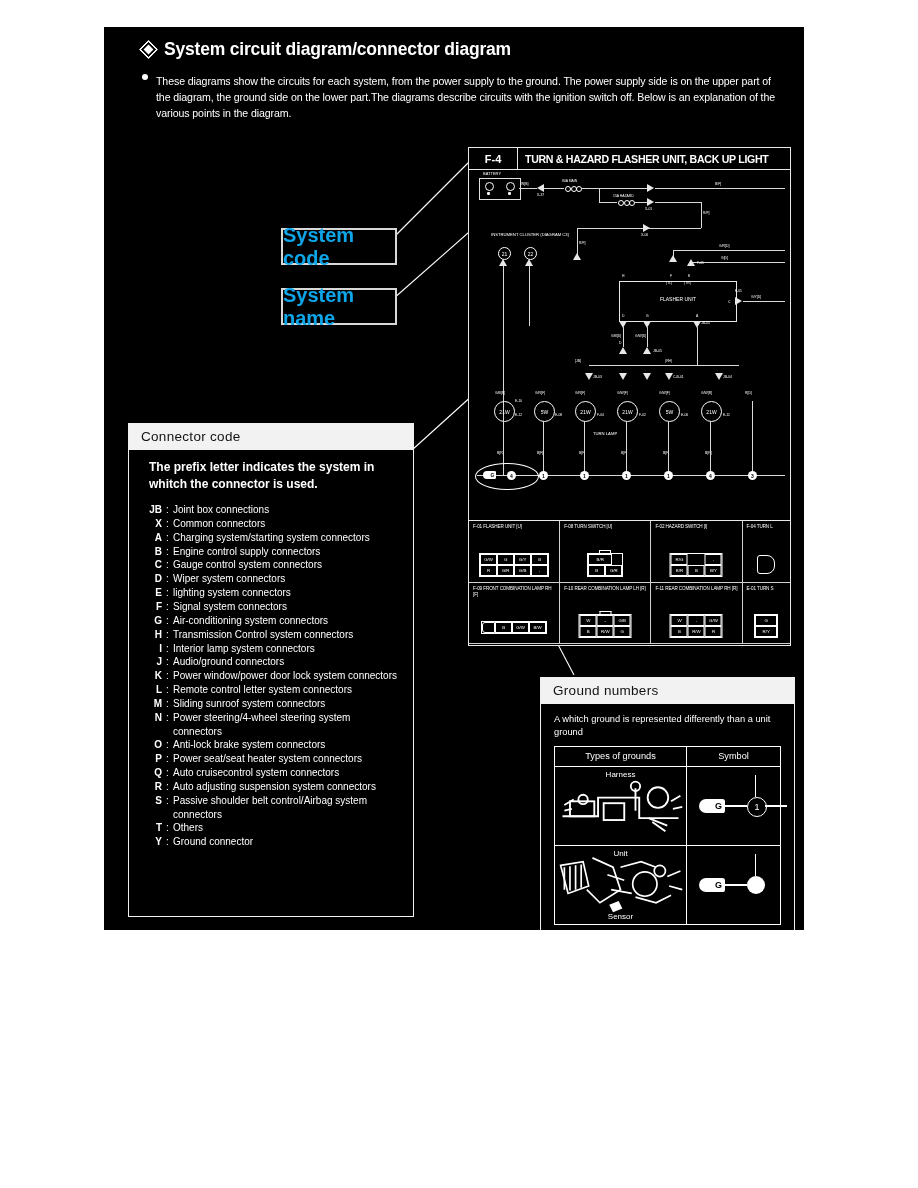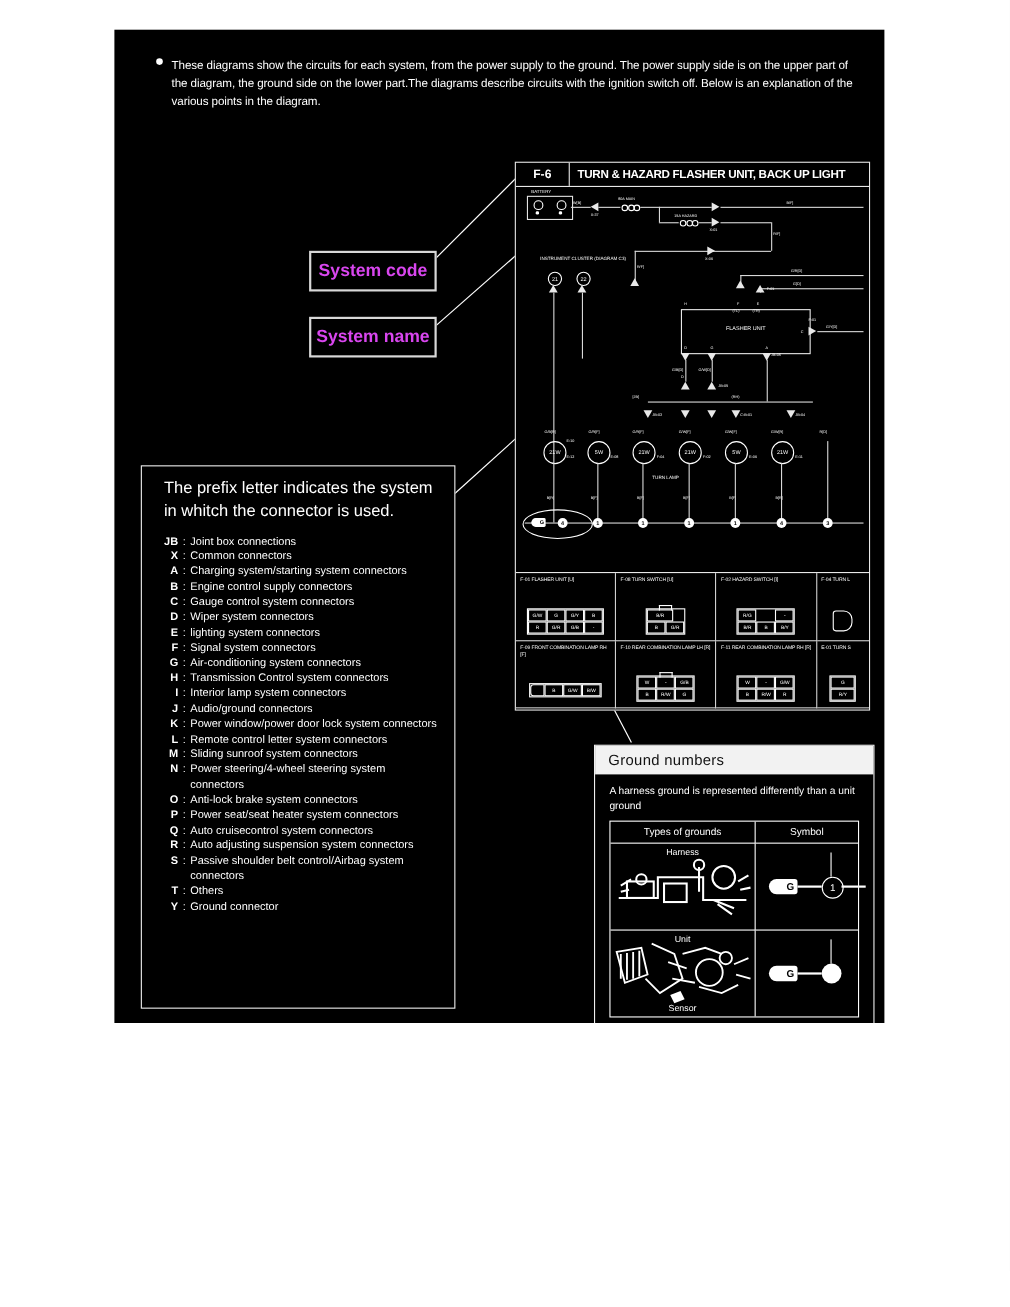--- a/index.html
+++ b/index.html
@@ -13,22 +13,22 @@
   
   .hdr{position:absolute;left:38px;top:12px;width:640px;}
   .hdr-title{display:flex;align-items:center;gap:9px;color:#fff;font-size:17.5px;font-weight:bold;letter-spacing:-0.2px;}
   .diamond{width:11px;height:11px;background:#fff;transform:rotate(45deg);display:inline-block;flex:none;
            box-shadow:inset 0 0 0 2px #000;border:1px solid #fff;}
   .hdr-body{margin-top:9px;display:flex;gap:4px;color:#fff;font-size:10.6px;line-height:1.52;letter-spacing:-0.1px;}
   .bullet-dot{width:6px;height:6px;border-radius:50%;background:#fff;flex:none;margin-top:5px;}
   .hdr-body p{margin:4px;}
 
   
-  .callout{position:absolute;background:#000;border:2px solid #d8d8d8;color:#d946ef;
-           display:flex;align-items:center;justify-content:center;font-size:16px;font-weight:bold;}
+  .callout{position:absolute;background:#000;border:2px solid #d8d8d8;color:#0ea5e9;
+           display:flex;align-items:center;justify-content:center;font-size:20px;font-weight:bold;}
   #co-code{left:177px;top:201px;width:112px;height:33px;}
   #co-name{left:177px;top:261px;width:112px;height:33px;}
 
   
   .leaders{position:absolute;left:0;top:0;width:700px;height:903px;pointer-events:none;}
 
   
   .circuit{position:absolute;left:364px;top:120px;width:321px;height:497px;border:1.5px solid #e8e8e8;background:#000;}
   .cir-head{position:absolute;left:0;top:0;width:100%;height:21px;border-bottom:1.5px solid #e8e8e8;display:flex;}
   .cir-code{width:48px;border-right:1.5px solid #e8e8e8;display:flex;align-items:center;justify-content:center;
@@ -83,21 +83,21 @@
            display:flex;align-items:center;justify-content:center;padding:0 1px;}
   .pin-tab{position:absolute;top:-4px;left:50%;transform:translateX(-50%);width:10px;height:4px;border:1px solid #fff;border-bottom:none;}
   .plug-shape{position:absolute;left:50%;transform:translateX(-50%);bottom:8px;width:16px;height:17px;
               border:1.4px solid #fff;border-radius:3px 8px 8px 3px;}
 
   
   .panel{position:absolute;background:#000;border:1.5px solid #f0f0f0;}
   #p-conn{left:24px;top:396px;width:284px;height:492px;}
   .panel-bar{background:#f2f2f2;color:#111;font-size:13.5px;padding:5px 12px 6px;letter-spacing:0.3px;}
   .panel-in{padding:9px 13px 0 13px;color:#fff;}
-  .intro{font-size:15px;line-height:1.42;font-weight:normal;margin:0 0 10px 7px;}
+  .intro{font-size:12px;line-height:1.42;font-weight:bold;margin:0 0 10px 7px;}
   .clist{margin:0;padding:0;list-style:none;font-size:10px;line-height:1.385;}
   .clist li{display:flex;}
   .ckey{width:20px;text-align:right;flex:none;font-weight:bold;}
   .csep{width:11px;text-align:center;flex:none;}
   .cval{flex:1;}
 
   
   #p-gnd{left:410px;top:650px;width:253px;height:266px;margin-left:26px;}
   .g-intro{font-size:9.3px;line-height:1.42;margin:0 0 7px 0;}
   .gtable{border:1.2px solid #fff;display:grid;grid-template-columns:1.42fr 1fr;}
@@ -117,20 +117,24 @@
             font-size:9px;display:flex;align-items:center;justify-content:center;}
   .sym-dot{position:absolute;width:18px;height:18px;border-radius:50%;background:#fff;}
 </style>
 </head>
 <body>
 
 <div id="page">
   <div class="sheet">
 
     <div class="hdr">
+      <div class="hdr-title">
+        <span class="diamond"></span>
+        <span>System circuit diagram/connector diagram</span>
+      </div>
       <div class="hdr-body">
         <span class="bullet-dot"></span>
         <p>These diagrams show the circuits for each system, from the power supply to the ground. The power supply side is on the upper part of the diagram, the ground side on the lower part.The diagrams describe circuits with the ignition switch off. Below is an explanation of the various points in the diagram.</p>
       </div>
     </div>
 
     <svg class="leaders" viewBox="0 0 700 903">
       <line x1="289" y1="211" x2="372" y2="128" stroke="#ffffff" stroke-width="1.1"></line>
       <line x1="289" y1="272" x2="455" y2="126" stroke="#ffffff" stroke-width="1.1"></line>
       <line x1="308" y1="423" x2="370" y2="367" stroke="#ffffff" stroke-width="1.1"></line>
@@ -140,21 +144,21 @@
     <div class="callout" id="co-code">
       <span>System code</span>
     </div>
     <div class="callout" id="co-name">
       <span>System name</span>
     </div>
 
     <div class="circuit">
 
       <div class="cir-head">
-        <div class="cir-code">F-6</div>
+        <div class="cir-code">F-4</div>
         <div class="cir-name">TURN &amp; HAZARD FLASHER UNIT, BACK UP LIGHT</div>
       </div>
 
       <div class="cir-body">
 
         <div class="battery">
           <span class="bt-term" style="left:5px;top:3px;"></span>
           <span class="bt-term" style="left:26px;top:3px;"></span>
           <span class="bt-dot" style="left:7px;top:13px;"></span>
           <span class="bt-dot" style="left:28px;top:13px;"></span>
@@ -415,20 +419,21 @@
             </div>
             <div class="pinrow">
               <span class="pincell" style="min-width:18px;">R/Y</span>
             </div>
           </div>
         </div>
       </div>
     </div>
 
     <div class="panel" id="p-conn">
+      <div class="panel-bar">Connector code</div>
       <div class="panel-in">
         <p class="intro">The prefix letter indicates the system in whitch the connector is used.</p>
         <ul class="clist" id="conn-list">
             <li>
               <span class="ckey">JB</span>
               <span class="csep">:</span>
               <span class="cval">Joint box connections</span>
             </li>
             <li>
               <span class="ckey">X</span>
@@ -540,21 +545,21 @@
               <span class="csep">:</span>
               <span class="cval">Ground connector</span>
             </li>
           </ul>
       </div>
     </div>
 
     <div class="panel" id="p-gnd">
       <div class="panel-bar">Ground numbers</div>
       <div class="panel-in">
-        <p class="g-intro">A harness ground is represented differently than a unit ground</p>
+        <p class="g-intro">A whitch ground is represented differently than a unit ground</p>
         <div class="gtable">
           <div class="gth">Types of grounds</div>
           <div class="gth">Symbol</div>
 
           <div class="gcell">
             <span class="gcap">Harness</span>
             <div class="art">
               <svg viewBox="0 0 140 78" width="100%" height="100%">
                 <g stroke="#ffffff" stroke-width="2" fill="none">
                   <path d="M8 50 L46 50 L46 30 L90 30 L90 52 L132 52"></path>

